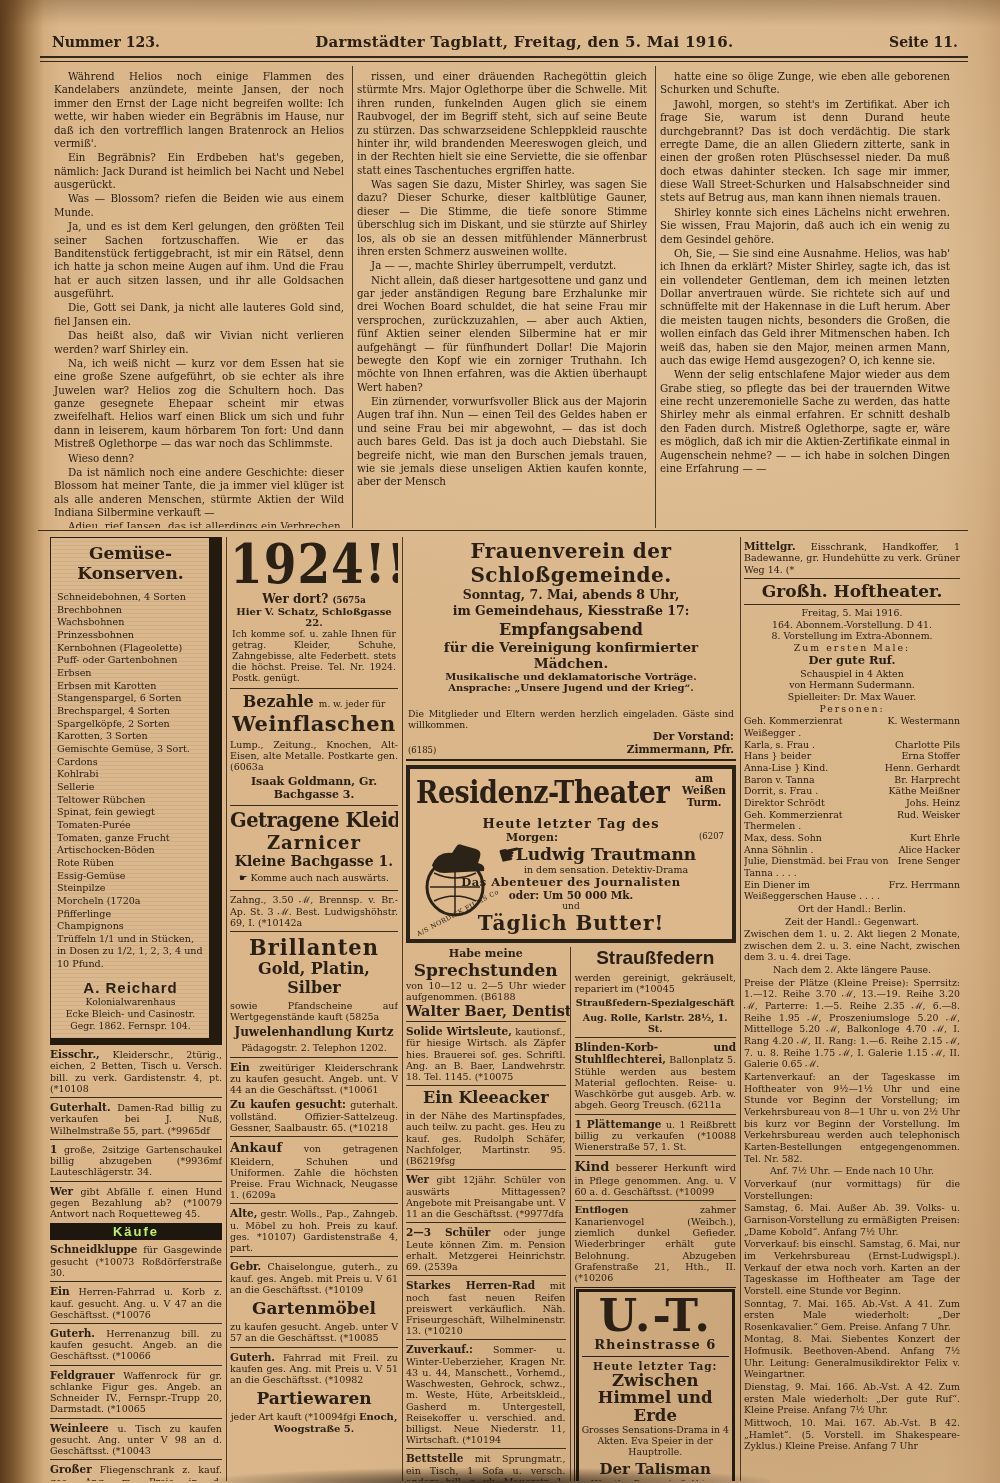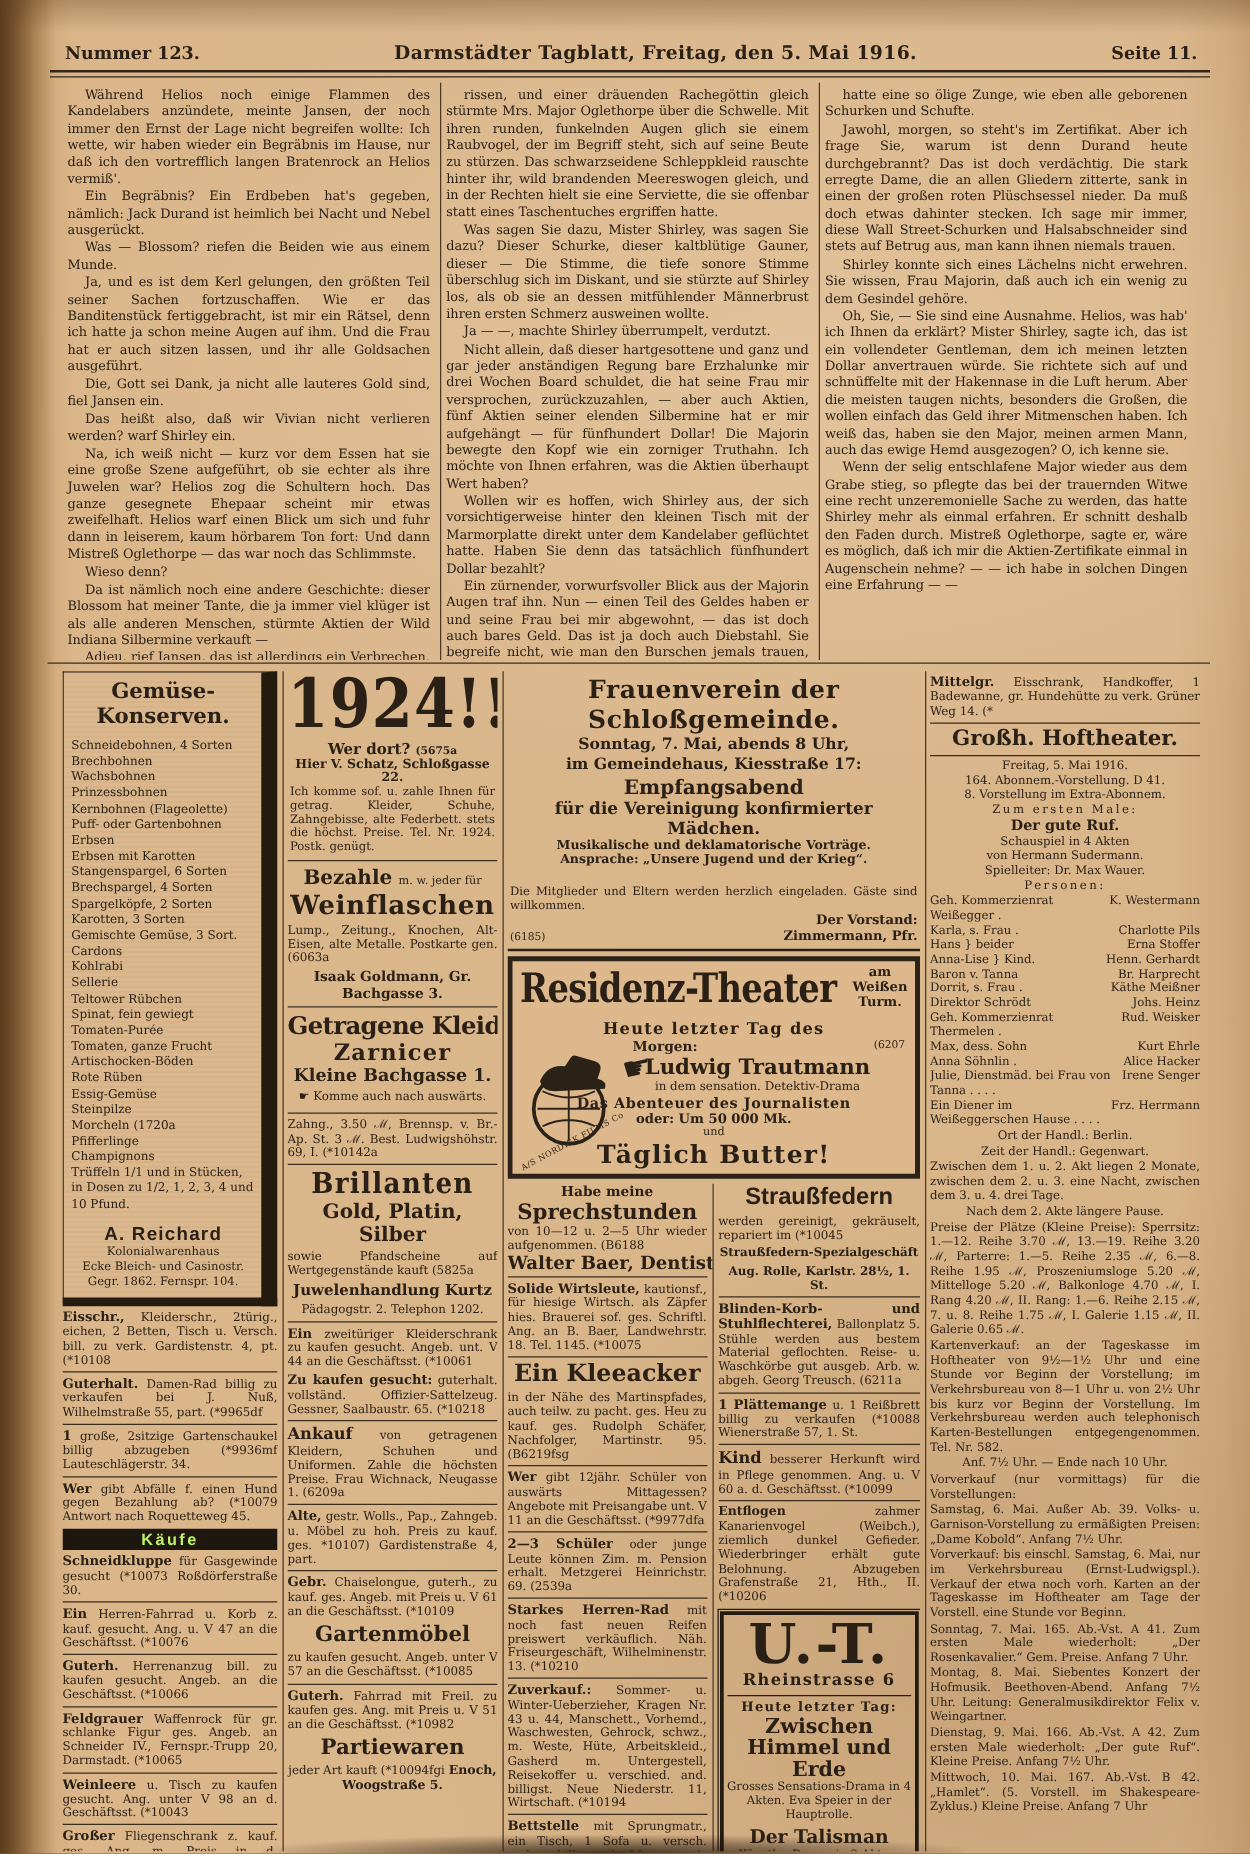--- a/index.html
+++ b/index.html
@@ -105,21 +105,21 @@
   .logo-text{position:absolute;left:2px;top:140px;font-size:6.5px;transform:rotate(-28deg);letter-spacing:.5px;}
 
   .subcols{display:flex;margin-top:4px;}
   .colC{width:160px;padding-right:4px;overflow:hidden;}
   .colD{width:162px;padding-left:4px;border-left:1px solid #4a3a26;overflow:hidden;}
 
   .spre .l1{font-weight:bold;font-size:11px;text-align:center;}
   .spre .b1{font-weight:bold;font-size:17px;text-align:center;}
   .spre .l2{font-size:9.5px;text-align:justify;}
   .spre .b2{font-weight:bold;font-size:14.5px;text-align:center;white-space:nowrap;}
-  .klee{font-weight:bold;font-size:19px;text-align:center;}
+  .klee{font-weight:bold;font-size:16px;text-align:center;}
   .straussbig{font-weight:bold;font-size:19px;text-align:center;font-family:"Liberation Sans",sans-serif;}
 
   
   .ut{border:3px solid #241c12;outline:1px solid #241c12;outline-offset:1px;margin:6px 1px 0 1px;padding:3px 3px;text-align:center;}
   .ut .big{font-weight:bold;font-size:44px;line-height:.95;letter-spacing:2px;}
   .ut .addr{font-weight:bold;font-size:13px;letter-spacing:1px;border-bottom:1.5px solid #241c12;padding-bottom:4px;margin-bottom:3px;}
   .ut .l1{font-weight:bold;font-size:10.5px;letter-spacing:1px;}
   .ut .f1{font-weight:bold;font-size:16.5px;line-height:1.05;}
   .ut .fs{font-size:9.3px;line-height:1.2;}
   .ut .f2{font-weight:bold;font-size:15px;margin-top:3px;}
@@ -164,21 +164,20 @@
       <p>Wieso denn?</p>
       <p>Da ist nämlich noch eine andere Geschichte: dieser Blossom hat meiner Tante, die ja immer viel klüger ist als alle anderen Menschen, stürmte Aktien der Wild Indiana Silbermine verkauft —</p>
       <p>Adieu, rief Jansen, das ist allerdings ein Verbrechen. Wie hat er denn das Kunststück fertig gebracht?</p>
 
     </div>
     <div class="fcol">
       <p>rissen, und einer dräuenden Rachegöttin gleich stürmte Mrs. Major Oglethorpe über die Schwelle. Mit ihren runden, funkelnden Augen glich sie einem Raubvogel, der im Begriff steht, sich auf seine Beute zu stürzen. Das schwarzseidene Schleppkleid rauschte hinter ihr, wild brandenden Meereswogen gleich, und in der Rechten hielt sie eine Serviette, die sie offenbar statt eines Taschentuches ergriffen hatte.</p>
       <p>Was sagen Sie dazu, Mister Shirley, was sagen Sie dazu? Dieser Schurke, dieser kaltblütige Gauner, dieser — Die Stimme, die tiefe sonore Stimme überschlug sich im Diskant, und sie stürzte auf Shirley los, als ob sie an dessen mitfühlender Männerbrust ihren ersten Schmerz ausweinen wollte.</p>
       <p>Ja — —, machte Shirley überrumpelt, verdutzt.</p>
       <p>Nicht allein, daß dieser hartgesottene und ganz und gar jeder anständigen Regung bare Erzhalunke mir drei Wochen Board schuldet, die hat seine Frau mir versprochen, zurückzuzahlen, — aber auch Aktien, fünf Aktien seiner elenden Silbermine hat er mir aufgehängt — für fünfhundert Dollar! Die Majorin bewegte den Kopf wie ein zorniger Truthahn. Ich möchte von Ihnen erfahren, was die Aktien überhaupt Wert haben?</p>
-      <p>Wollen wir es hoffen, wich Shirley aus, der sich vorsichtigerweise hinter den kleinen Tisch mit der Marmorplatte direkt unter dem Kandelaber geflüchtet hatte. Haben Sie denn das tatsächlich fünfhundert Dollar bezahlt?</p>
       <p>Ein zürnender, vorwurfsvoller Blick aus der Majorin Augen traf ihn. Nun — einen Teil des Geldes haben er und seine Frau bei mir abgewohnt, — das ist doch auch bares Geld. Das ist ja doch auch Diebstahl. Sie begreife nicht, wie man den Burschen jemals trauen, wie sie jemals diese unseligen Aktien kaufen konnte, aber der Mensch</p>
     </div>
     <div class="fcol">
       <p>hatte eine so ölige Zunge, wie eben alle geborenen Schurken und Schufte.</p>
       <p>Jawohl, morgen, so steht's im Zertifikat. Aber ich frage Sie, warum ist denn Durand heute durchgebrannt? Das ist doch verdächtig. Die stark erregte Dame, die an allen Gliedern zitterte, sank in einen der großen roten Plüschsessel nieder. Da muß doch etwas dahinter stecken. Ich sage mir immer, diese Wall Street-Schurken und Halsabschneider sind stets auf Betrug aus, man kann ihnen niemals trauen.</p>
       <p>Shirley konnte sich eines Lächelns nicht erwehren. Sie wissen, Frau Majorin, daß auch ich ein wenig zu dem Gesindel gehöre.</p>
       <p>Oh, Sie, — Sie sind eine Ausnahme. Helios, was hab' ich Ihnen da erklärt? Mister Shirley, sagte ich, das ist ein vollendeter Gentleman, dem ich meinen letzten Dollar anvertrauen würde. Sie richtete sich auf und schnüffelte mit der Hakennase in die Luft herum. Aber die meisten taugen nichts, besonders die Großen, die wollen einfach das Geld ihrer Mitmenschen haben. Ich weiß das, haben sie den Major, meinen armen Mann, auch das ewige Hemd ausgezogen? O, ich kenne sie.</p>
       <p>Wenn der selig entschlafene Major wieder aus dem Grabe stieg, so pflegte das bei der trauernden Witwe eine recht unzeremonielle Sache zu werden, das hatte Shirley mehr als einmal erfahren. Er schnitt deshalb den Faden durch. Mistreß Oglethorpe, sagte er, wäre es möglich, daß ich mir die Aktien-Zertifikate einmal in Augenschein nehme? — — ich habe in solchen Dingen eine Erfahrung — —</p>
 
     </div>

